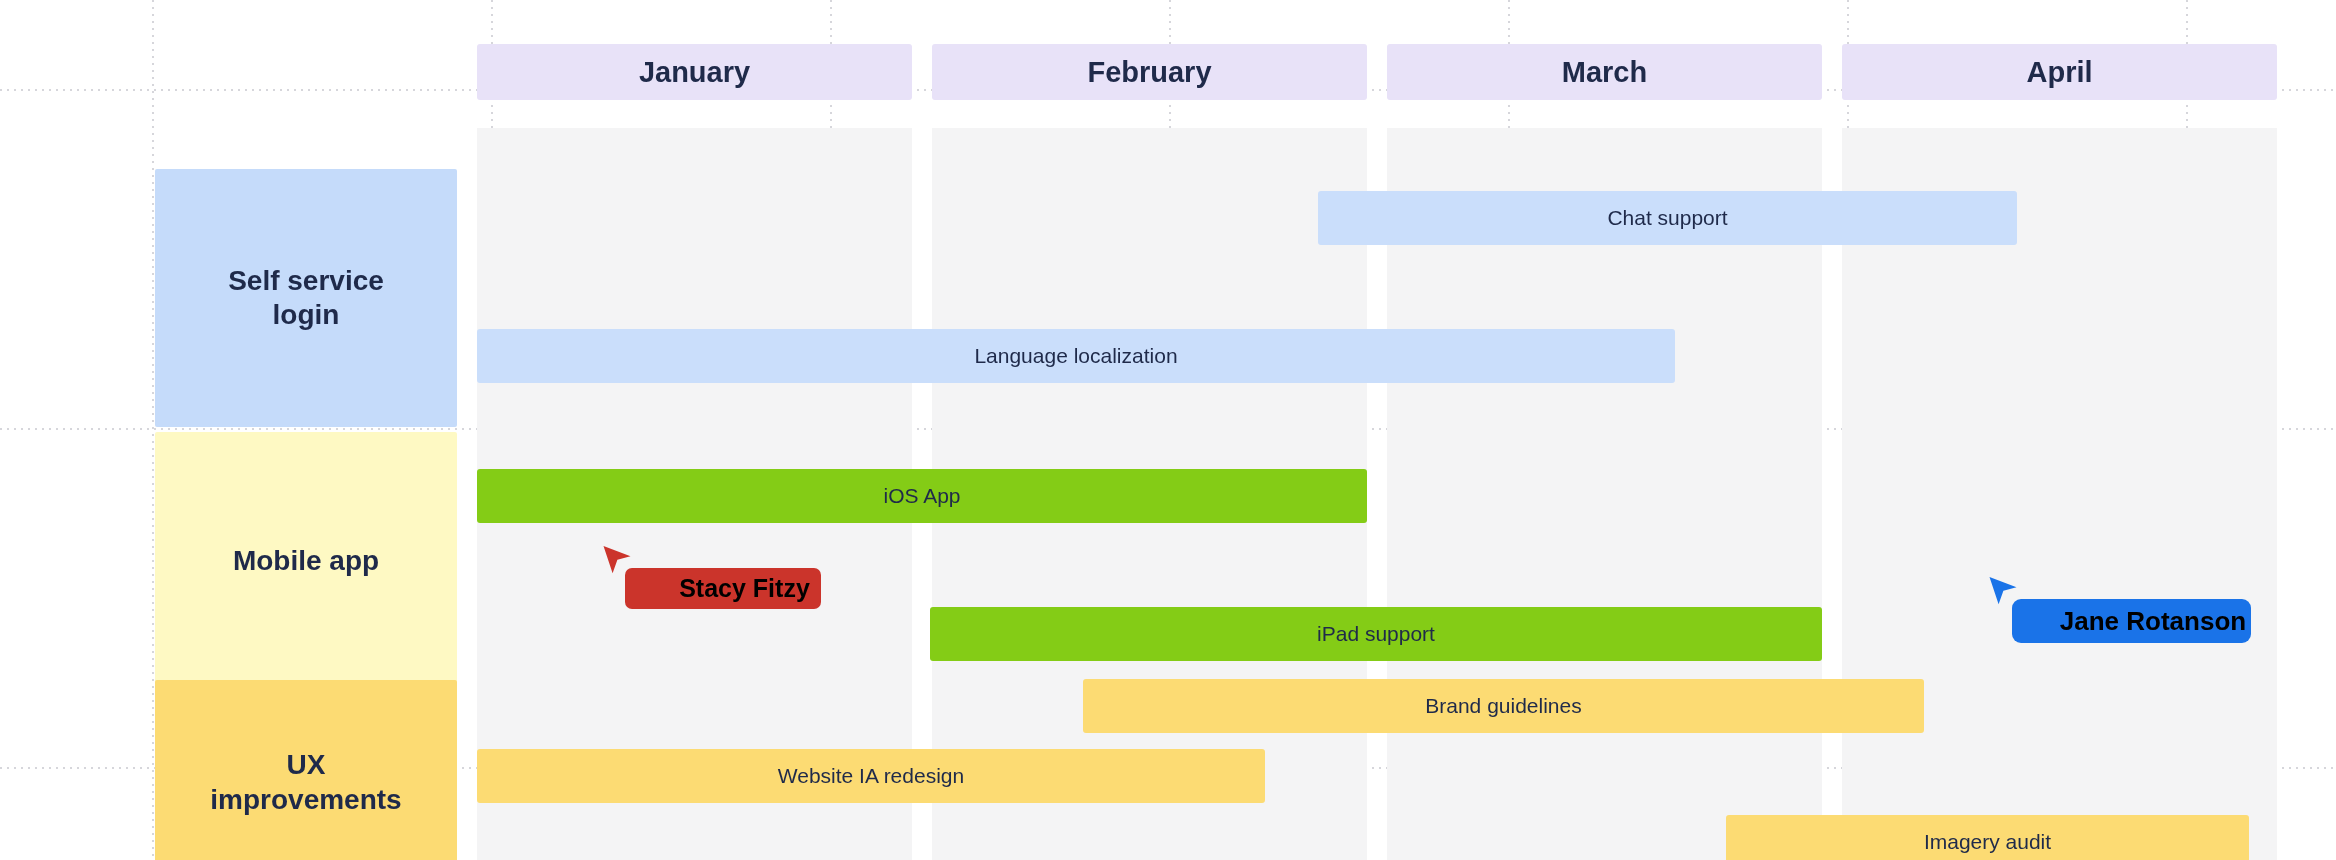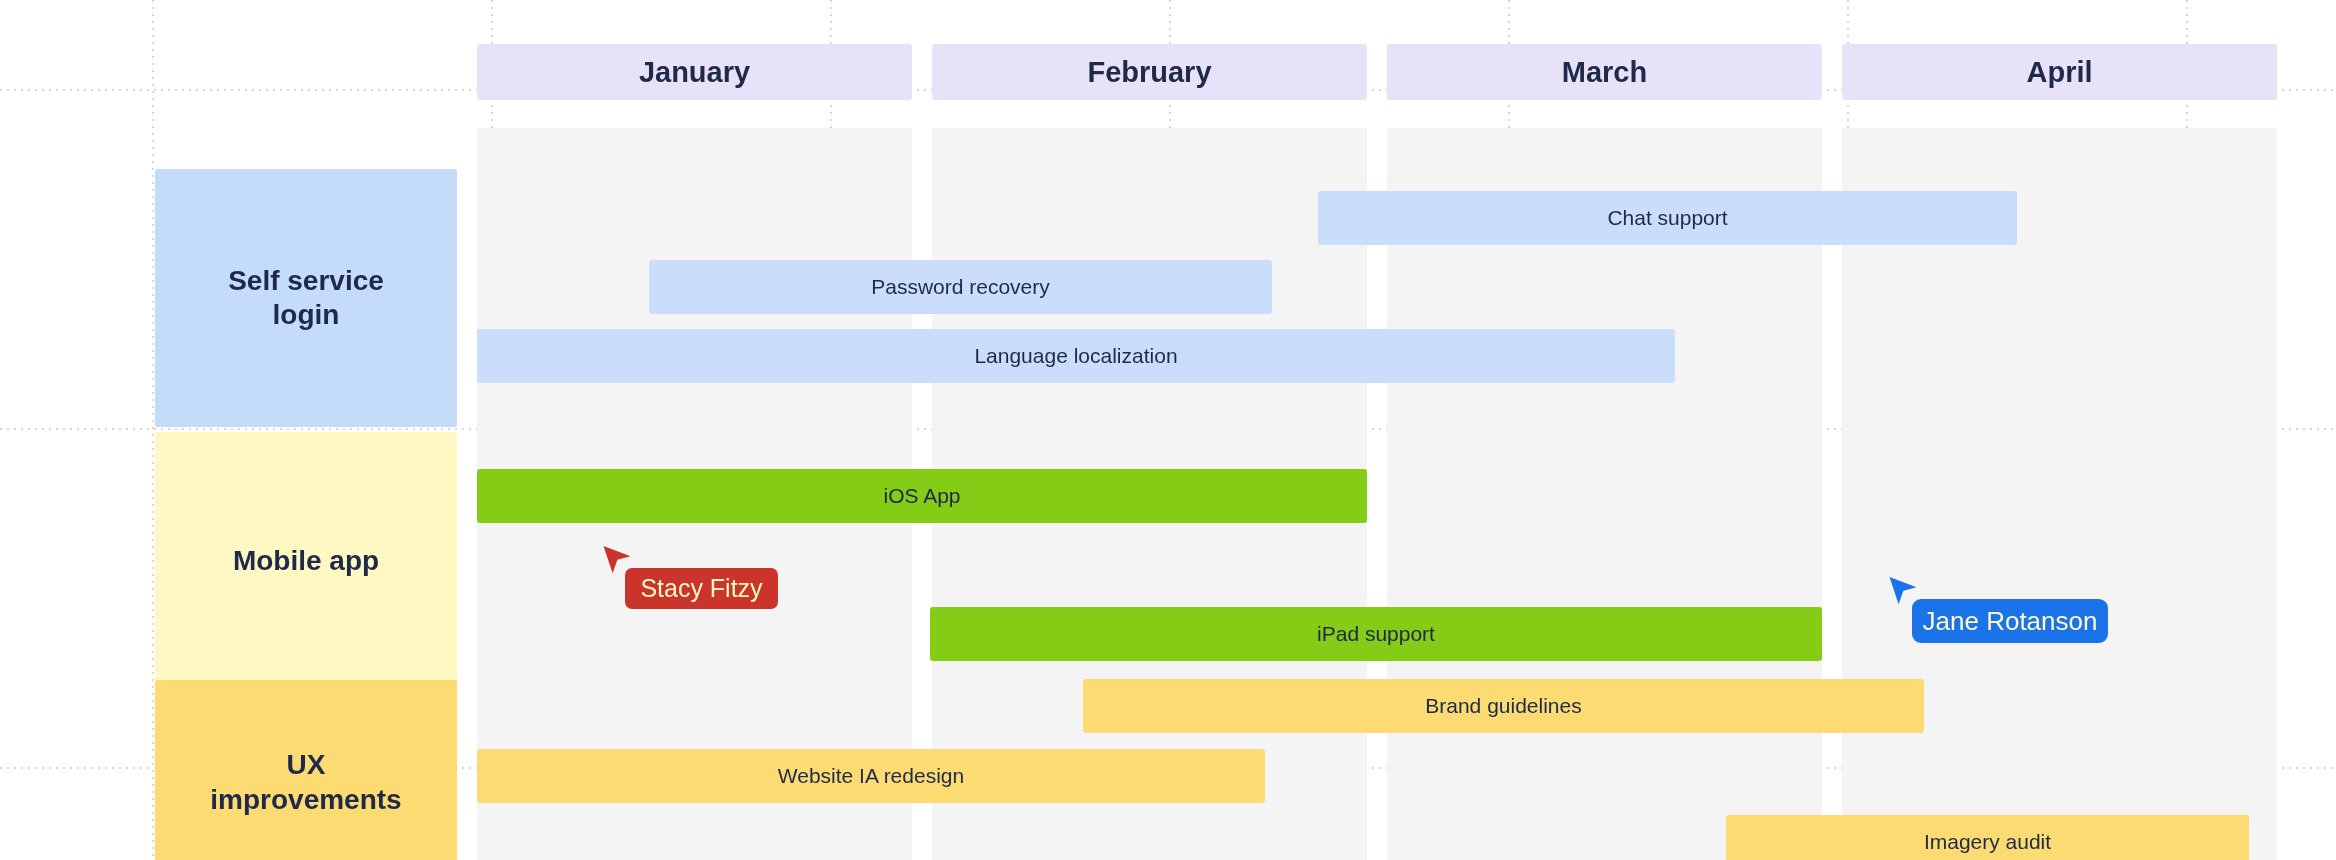--- a/index.html
+++ b/index.html
@@ -27,22 +27,22 @@
   .lane-yellow{background:#fcdb73;}
   
   .bar{position:absolute;height:54px;border-radius:3px;display:flex;align-items:center;justify-content:center;
     font-size:21px;font-weight:400;z-index:2;}
   .bar-blue{background:#cadefb;}
   .bar-green{background:#84cc16;}
   .bar-yellow{background:#fcdb73;}
   
   .cursor{position:absolute;z-index:5;}
   .cursor svg{display:block;}
-  .name-tag{position:absolute;border-radius:8px;color:#fef9c3;font-weight:400;
-    display:flex;align-items:center;justify-content:center;white-space:nowrap;}
+  .name-tag{position:absolute;border-radius:8px;color:#000000;font-weight:700;
+    display:flex;align-items:center;justify-content:center;white-space:nowrap;padding-left:43px;}
   .tag-red{left:23px;top:23px;width:153px;height:41px;font-size:25px;background:#cb342b;border-radius:7px;}
   .tag-blue{left:24px;top:23px;width:196px;height:44px;font-size:26px;background:#1a73e8;border-radius:9px;}
 </style>
 </head>
 <body>
 
 <div class="canvas">
 
   <div class="vline" style="left:152px"></div>
   <div class="vline" style="left:491px"></div>
@@ -69,37 +69,36 @@
     <div class="lane-label">Self service login</div>
   </div>
   <div class="lane lane-green" style="top:402px;height:258px">
     <div class="lane-label">Mobile app</div>
   </div>
   <div class="lane lane-yellow" style="top:680px;height:205px">
     <div class="lane-label">UX improvements</div>
   </div>
 
   <div class="bar bar-blue" style="left:1318px;top:191px;width:699px">Chat support</div>
-  <div class="bar bar-blue" style="left:649px;top:260px;width:623px">Password recovery</div>
   <div class="bar bar-blue" style="left:477px;top:329px;width:1198px">Language localization</div>
 
   <div class="bar bar-green" style="left:477px;top:469px;width:890px">iOS App</div>
   <div class="bar bar-green" style="left:930px;top:607px;width:892px">iPad support</div>
 
   <div class="bar bar-yellow" style="left:1083px;top:679px;width:841px">Brand guidelines</div>
   <div class="bar bar-yellow" style="left:477px;top:749px;width:788px">Website IA redesign</div>
   <div class="bar bar-yellow" style="left:1726px;top:815px;width:523px">Imagery audit</div>
 
   <div class="cursor" style="left:602px;top:545px">
     <svg width="32" height="32" viewBox="0 0 32 32">
       <path d="M1.5 1 L28.5 11.2 L15.4 14.8 L10.6 28.2 Z" fill="#cb342b"></path>
     </svg>
     <div class="name-tag tag-red">Stacy Fitzy</div>
   </div>
 
-  <div class="cursor" style="left:1888px;top:576px">
+  <div class="cursor" style="left:1988px;top:576px">
     <svg width="32" height="32" viewBox="0 0 32 32">
       <path d="M1.5 1 L28.5 11.2 L15.4 14.8 L10.6 28.2 Z" fill="#1a73e8"></path>
     </svg>
     <div class="name-tag tag-blue">Jane Rotanson</div>
   </div>
 
 </div>
 
 </body></html>

